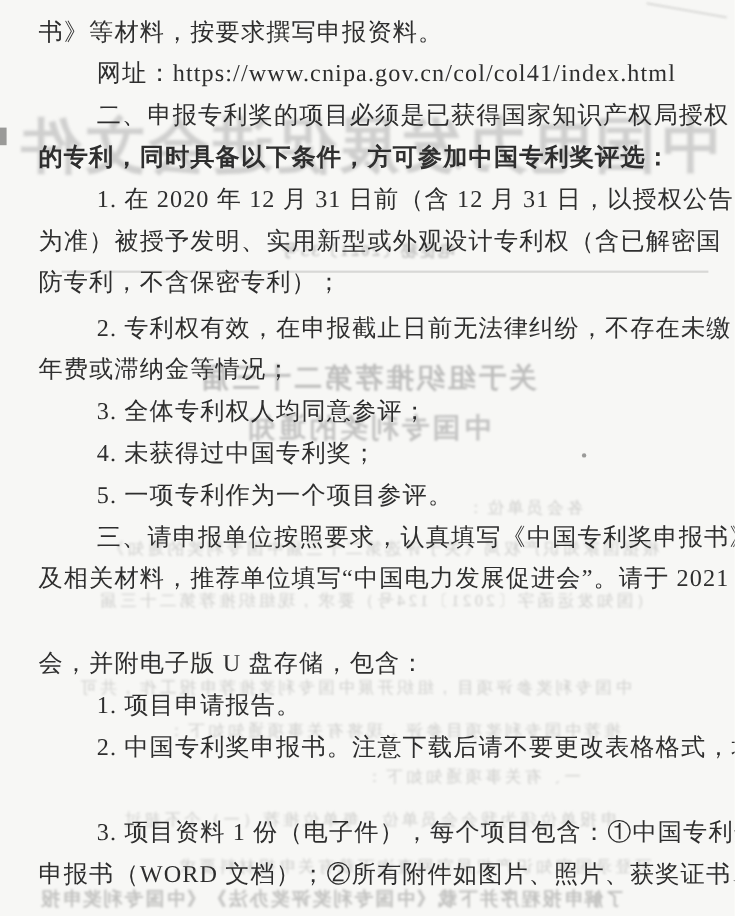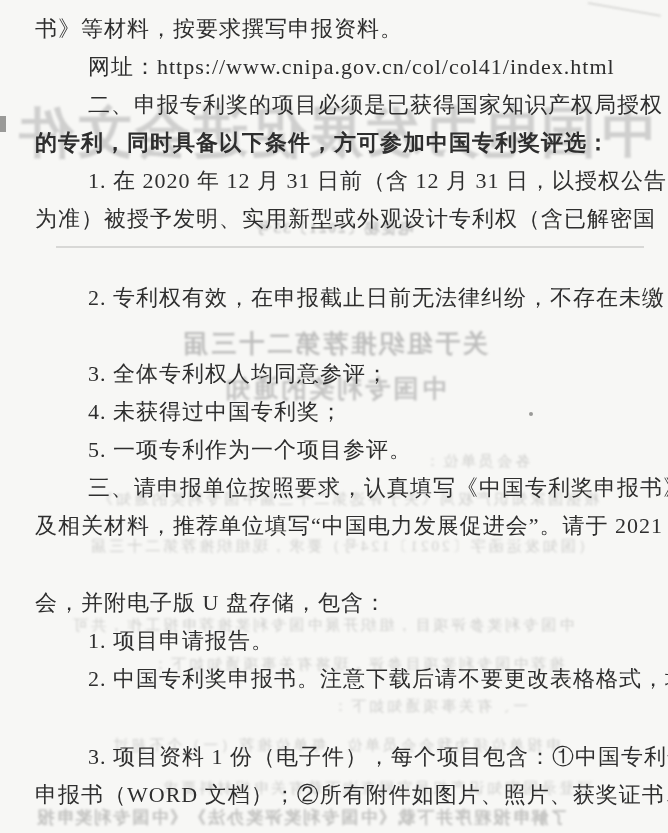--- a/index.html
+++ b/index.html
@@ -93,21 +93,23 @@
   <div class="scratch"></div>
   <div class="speck" style="top:116px;left:0;width:6px;height:16px;"></div>
   <div class="speck" style="top:412px;left:529px;width:4px;height:4px;border-radius:50%;"></div>
 
   <p class="doc-line" style="top:14px;">书》等材料，按要求撰写申报资料。</p>
   <p class="doc-line indent" style="top:52px;">网址：https://www.cnipa.gov.cn/col/col41/index.html</p>
   <p class="doc-line indent" style="top:90px;">二、申报专利奖的项目必须是已获得国家知识产权局授权</p>
   <p class="doc-line" style="top:128px;font-weight:bold;">的专利，同时具备以下条件，方可参加中国专利奖评选：</p>
   <p class="doc-line indent" style="top:166px;">1. 在 2020 年 12 月 31 日前（含 12 月 31 日，以授权公告日</p>
   <p class="doc-line" style="top:204px;">为准）被授予发明、实用新型或外观设计专利权（含已解密国</p>
+  <p class="doc-line" style="top:242px;">防专利，不含保密专利）；</p>
   <p class="doc-line indent" style="top:283px;">2. 专利权有效，在申报截止日前无法律纠纷，不存在未缴</p>
+  <p class="doc-line" style="top:321px;">年费或滞纳金等情况；</p>
   <p class="doc-line indent" style="top:359px;">3. 全体专利权人均同意参评；</p>
   <p class="doc-line indent" style="top:397px;">4. 未获得过中国专利奖；</p>
   <p class="doc-line indent" style="top:435px;">5. 一项专利作为一个项目参评。</p>
   <p class="doc-line indent" style="top:473px;">三、请申报单位按照要求，认真填写《中国专利奖申报书》</p>
   <p class="doc-line" style="top:511px;">及相关材料，推荐单位填写“中国电力发展促进会”。请于 2021</p>
   <p class="doc-line" style="top:588px;">会，并附电子版 U 盘存储，包含：</p>
   <p class="doc-line indent" style="top:626px;">1. 项目申请报告。</p>
   <p class="doc-line indent" style="top:664px;">2. 中国专利奖申报书。注意下载后请不要更改表格格式，填</p>
   <p class="doc-line indent" style="top:742px;">3. 项目资料 1 份（电子件），每个项目包含：①中国专利奖</p>
   <p class="doc-line" style="top:780px;">申报书（WORD 文档）；②所有附件如图片、照片、获奖证书、项</p>

